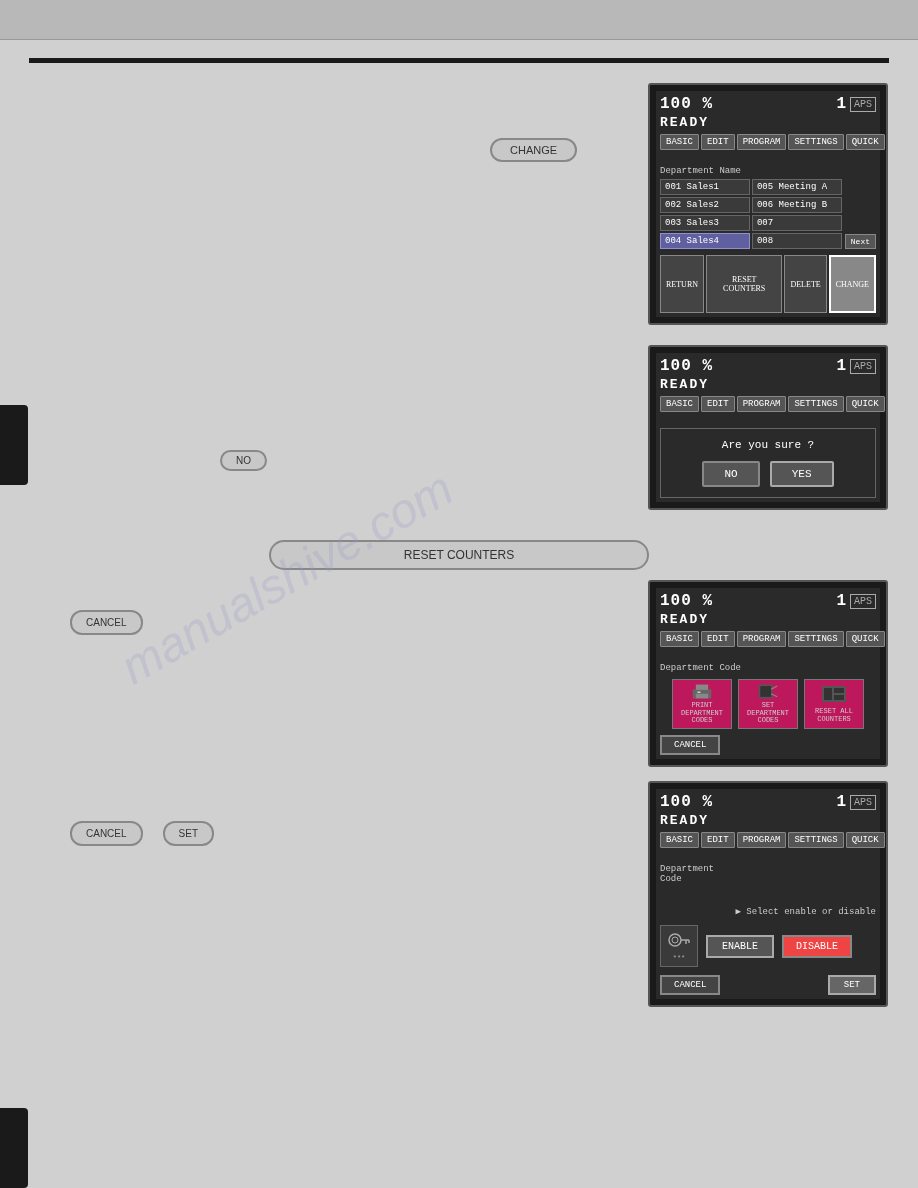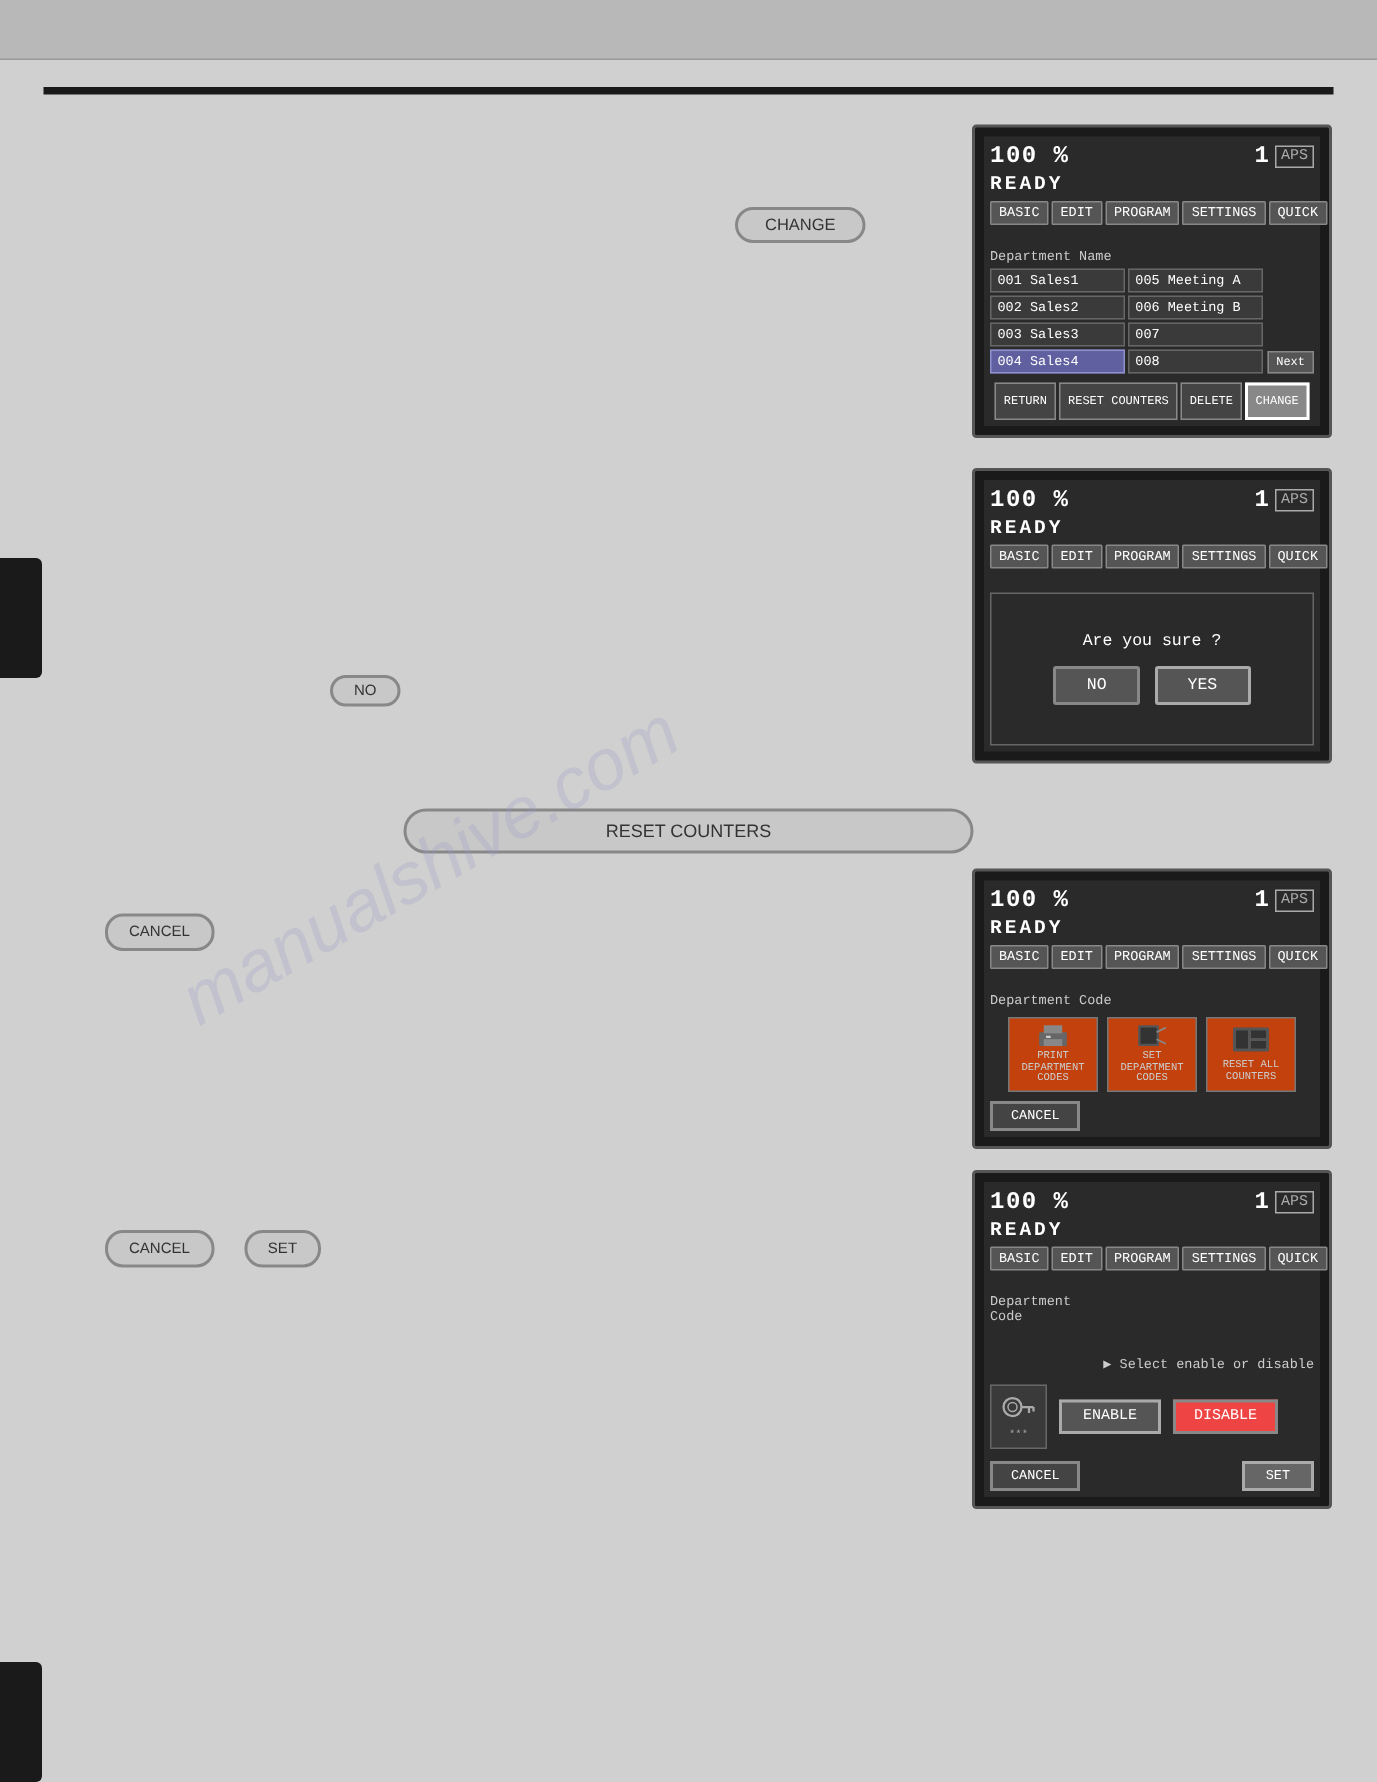--- a/index.html
+++ b/index.html
@@ -147,23 +147,23 @@
     .bottom-btns {
       display: flex;
       gap: 2px;
       justify-content: center;
     }
 
     .action-btn {
       background: #444;
       color: #fff;
       border: 1px solid #888;
-      padding: 6px 5px;
+      padding: 19px 5px;
       font-size: 8px;
-      font-family: Liberation Mono, monospace;
+      font-family: Liberation Serif, serif;
       cursor: pointer;
     }
 
     .action-btn.highlight {
       background: #888;
       border: 2px solid #fff;
     }
 
     
     .pill-btn {
@@ -183,21 +183,21 @@
       padding: 3px 14px;
       font-size: 10px;
       color: #333;
       display: inline-block;
     }
 
     
     .dialog-panel {
       background: #2a2a2a;
       border: 1px solid #666;
-      padding: 26px;
+      padding: 10px;
       text-align: center;
     }
 
     .dialog-question {
       color: #fff;
       font-size: 11px;
       margin-bottom: 10px;
       font-family: 'Courier New', monospace;
     }
 
@@ -225,21 +225,21 @@
 
     
     .icon-grid {
       display: flex;
       gap: 6px;
       justify-content: center;
       margin: 6px 0;
     }
 
     .icon-box {
-      background: #c2410c;
+      background: #be185d;
       border: 1px solid #777;
       width: 60px;
       height: 50px;
       display: flex;
       flex-direction: column;
       align-items: center;
       justify-content: center;
       cursor: pointer;
       padding: 3px;
     }

